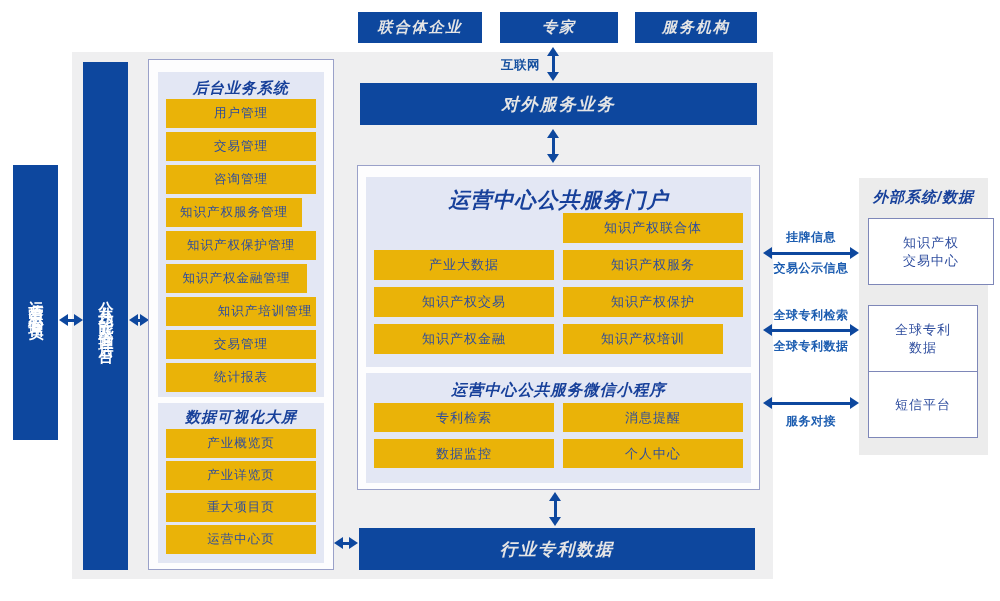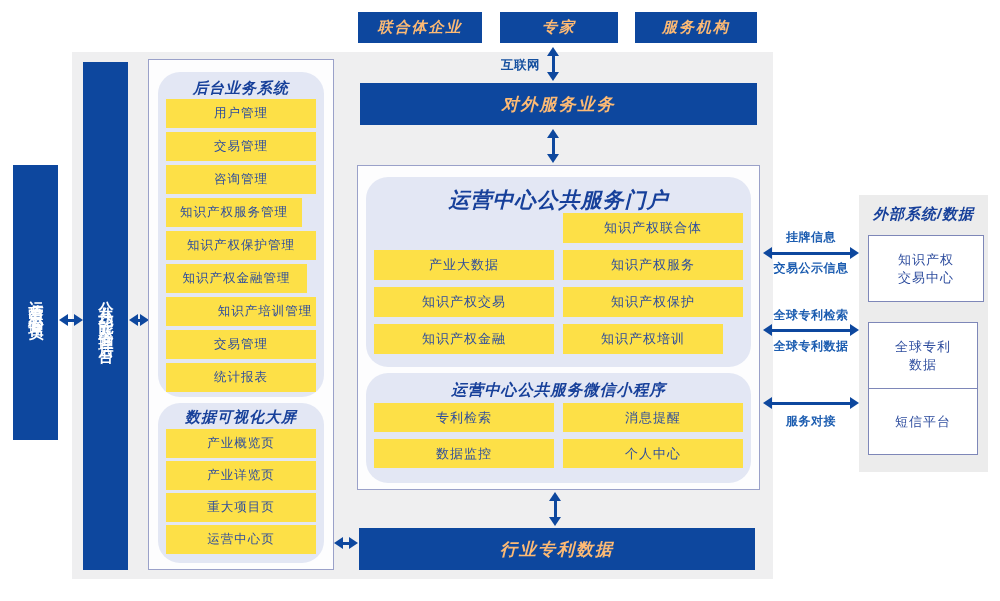--- a/index.html
+++ b/index.html
@@ -1,30 +1,30 @@
 <!DOCTYPE html>
 <html><head>
 <meta charset="utf-8">
 <style>
   * { margin:0; padding:0; box-sizing:border-box; }
   html,body { width:1000px; height:601px; background:#ffffff; font-family:"Liberation Sans", sans-serif; }
   #canvas { position:relative; width:1000px; height:601px; background:#ffffff; overflow:hidden; }
 
   .bg { position:absolute; background:#efeff0; }
 
-  .bluebox { position:absolute; background:#0d479e; color:#fdba74; display:flex; align-items:center; justify-content:center; font-weight:bold; font-style:italic; letter-spacing:2px; }
+  .bluebox { position:absolute; background:#0d479e; color:#e5e5e5; display:flex; align-items:center; justify-content:center; font-weight:bold; font-style:italic; letter-spacing:2px; }
   .actor { font-size:15px; }
   .bar { font-size:17px; }
 
   .vbox { position:absolute; background:#0d479e; color:#ffffff; display:flex; align-items:center; justify-content:center; font-weight:bold; font-size:15px; writing-mode:vertical-rl; text-orientation:upright; letter-spacing:4px; }
 
   .outerbox { position:absolute; background:#fdfdfe; border:1.5px solid #9aa1c9; }
-  .panel { position:absolute; background:#e3e7f4;border-radius:22px; }
+  .panel { position:absolute; background:#e3e7f4; }
   .ptitle { position:absolute; left:0; width:100%; text-align:center; font-weight:bold; font-style:italic; font-size:15px; color:#17409a; letter-spacing:1px; }
-  .cell { position:absolute; background:#fde047; color:#2e4d9e; font-size:13px; display:flex; align-items:center; justify-content:center; letter-spacing:1px; }
+  .cell { position:absolute; background:#eab308; color:#2e4d9e; font-size:13px; display:flex; align-items:center; justify-content:center; letter-spacing:1px; }
 
   .sidepanel { position:absolute; background:#ececec; }
   .extbox { position:absolute; background:#ffffff; border:1px solid #7e87b8; color:#2e4d9e; font-size:13px; display:flex; flex-direction:column; align-items:center; justify-content:center; line-height:1.35; letter-spacing:1px; text-align:center; }
 
   .alabel { position:absolute; width:96px; text-align:center; font-size:12px; font-weight:bold; color:#1b5cb0; letter-spacing:0.5px; }
 
   .harrow { position:absolute; height:3px; background:#0d479e; }
   .harrow::before { content:''; position:absolute; left:-8px; top:-5px; border-top:6.5px solid transparent; border-bottom:6.5px solid transparent; border-right:9px solid #0d479e; }
   .harrow::after { content:''; position:absolute; right:-8px; top:-5px; border-top:6.5px solid transparent; border-bottom:6.5px solid transparent; border-left:9px solid #0d479e; }
 
@@ -110,23 +110,23 @@
   </div>
 
   <div class="varrow" style="left:554px; top:500px; height:18px;"></div>
 
   <div class="harrow" style="left:342px; top:542px; width:8px;"></div>
 
   <div class="bluebox bar" style="left:359px; top:528px; width:396px; height:42px;">
       <span>行业专利数据</span>
     </div>
 
-  <div class="sidepanel" style="left:859px; top:178px; width:129px; height:277px;margin-top:17px;">
+  <div class="sidepanel" style="left:859px; top:178px; width:129px; height:277px;">
     <div class="ptitle" style="top:10px;">外部系统/数据</div>
-    <div class="extbox" style="left:9px; top:40px; width:116px; height:67px;">
+    <div class="extbox" style="left:9px; top:40px; width:126px; height:67px;">
       <span>知识产权</span>
       <span>交易中心</span>
     </div>
     <div class="extbox" style="left:9px; top:127px; width:110px; height:67px;">
       <span>全球专利</span>
       <span>数据</span>
     </div>
     <div class="extbox" style="left:9px; top:193px; width:110px; height:67px;">
       <span>短信平台</span>
     </div>

